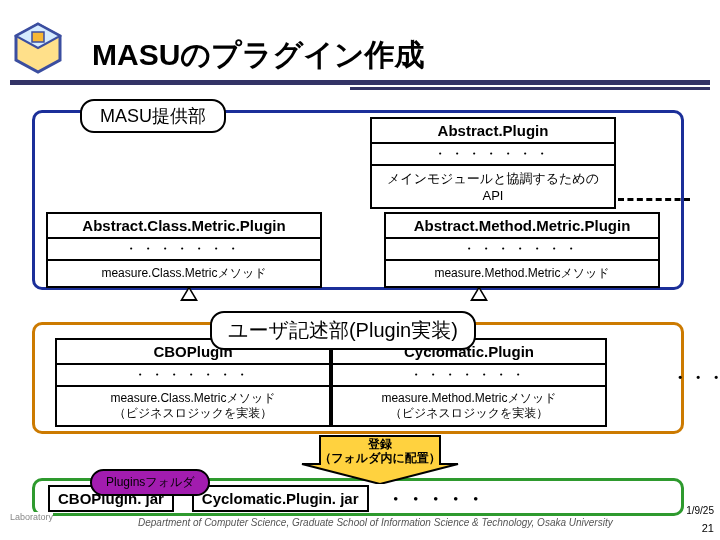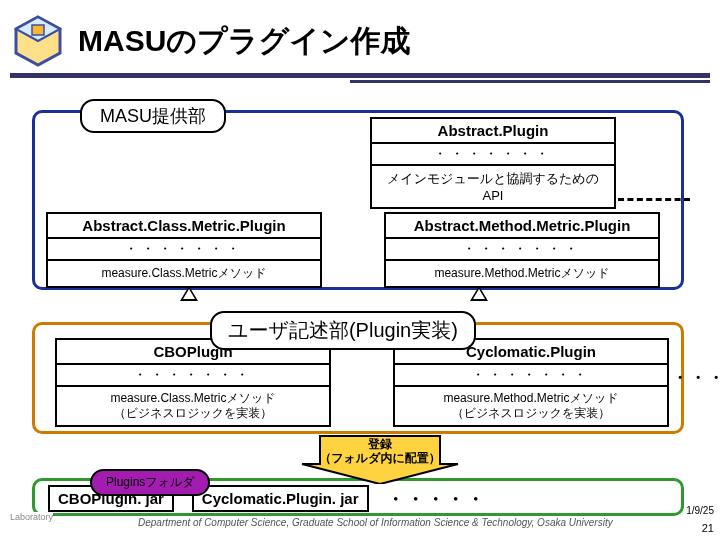--- a/index.html
+++ b/index.html
@@ -1,18 +1,18 @@
 <!DOCTYPE html>
 <html><head>
 <meta charset="utf-8">
 <style>
 *{margin:0;padding:0;box-sizing:border-box;font-family:"MS PGothic",sans-serif}
 body{width:720px;height:540px;background:#fff;position:relative;overflow:hidden}
 .slide{width:720px;height:540px;position:relative}
-.titlebar{display:flex;align-items:center;gap:12px;padding:13px 10px 0 10px}
+.titlebar{display:flex;align-items:flex-end;gap:26px;padding:20px 10px 0 10px}
 .logo{width:56px;height:56px;position:relative}
 .logo svg{width:56px;height:56px}
 .title{font-size:30px;font-weight:bold;color:#000}
 .rule1{height:5px;background:#333366;margin:4px 10px 0 10px}
 .rule2{height:3px;background:#333366;width:360px;margin:2px 0 0 350px}
 .masubox{position:absolute;left:80px;top:99px;border:2px solid #000;border-radius:14px;padding:3px 18px;background:#fff;font-size:18px;z-index:5}
 .bigblue{position:absolute;left:32px;top:110px;width:652px;height:180px;border:3px solid #1b2f99;border-radius:10px;z-index:1}
 .absplugin-wrap{position:absolute;left:370px;top:117px;width:246px;z-index:3}
 .umlbox{border:2px solid #000;background:#fff}
 .umlbox .hd{font-weight:bold;text-align:center;font-size:15px;padding:3px 6px;border-bottom:2px solid #000}
@@ -23,21 +23,21 @@
 .dashline.right{left:618px;top:198px;width:72px}
 .row1{position:absolute;top:212px;left:46px;width:614px;display:flex;justify-content:space-between;z-index:3}
 .row1 .umlbox{width:276px}
 .tri{width:0;height:0;border-left:9px solid transparent;border-right:9px solid transparent;border-bottom:15px solid #000;margin:0 auto}
 .tri-inner{width:0;height:0;border-left:6px solid transparent;border-right:6px solid transparent;border-bottom:10px solid #fff;position:relative;top:3px;left:-6px}
 .triwrap{position:absolute;z-index:4}
 .tri1{left:180px;top:286px}
 .tri2{left:470px;top:286px}
 .userbox{position:absolute;left:210px;top:311px;border:2px solid #000;border-radius:14px;padding:4px 16px;background:#fff;font-size:20px;z-index:6;font-weight:normal}
 .bigorange{position:absolute;left:32px;top:322px;width:652px;height:112px;border:3px solid #cc7a00;border-radius:10px;z-index:1}
-.row2{position:absolute;top:338px;left:55px;width:614px;display:flex;justify-content:space-between;z-index:3}
+.row2{position:absolute;top:338px;left:55px;width:614px;display:flex;z-index:3}
 .row2 .umlbox{width:276px}
 .row2 .ft{line-height:1.25}
 .arrowdown{position:absolute;left:300px;top:434px;width:160px;height:50px;z-index:4}
 .arrowdown svg{width:160px;height:50px}
 .arrowtext{position:absolute;left:306px;top:437px;width:148px;text-align:center;font-size:12px;font-weight:bold;z-index:5;line-height:1.2}
 .folderbox{position:absolute;left:90px;top:469px;border:2px solid #000;border-radius:14px;padding:3px 14px;background:#a21caf;font-size:12px;z-index:6}
 .biggreen{position:absolute;left:32px;top:478px;width:652px;height:38px;border:3px solid #2e9a2e;border-radius:10px;z-index:1}
 .jarrow{position:absolute;top:485px;display:flex;gap:18px;left:48px;z-index:3}
 .jarbox{border:2px solid #000;background:#fff;font-weight:bold;font-size:15px;padding:3px 8px}
 .jardots{font-weight:bold;font-size:18px;align-self:center;letter-spacing:2px}

